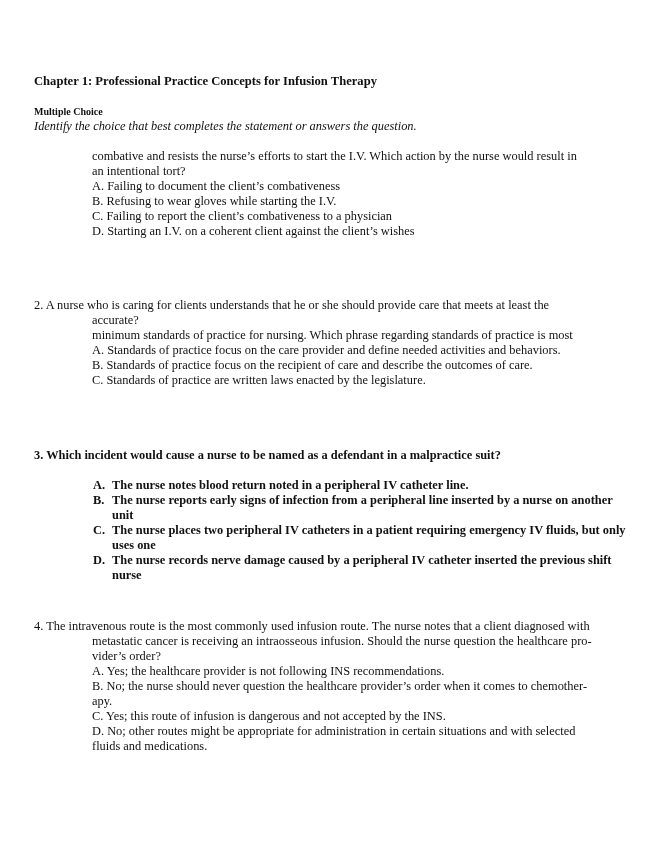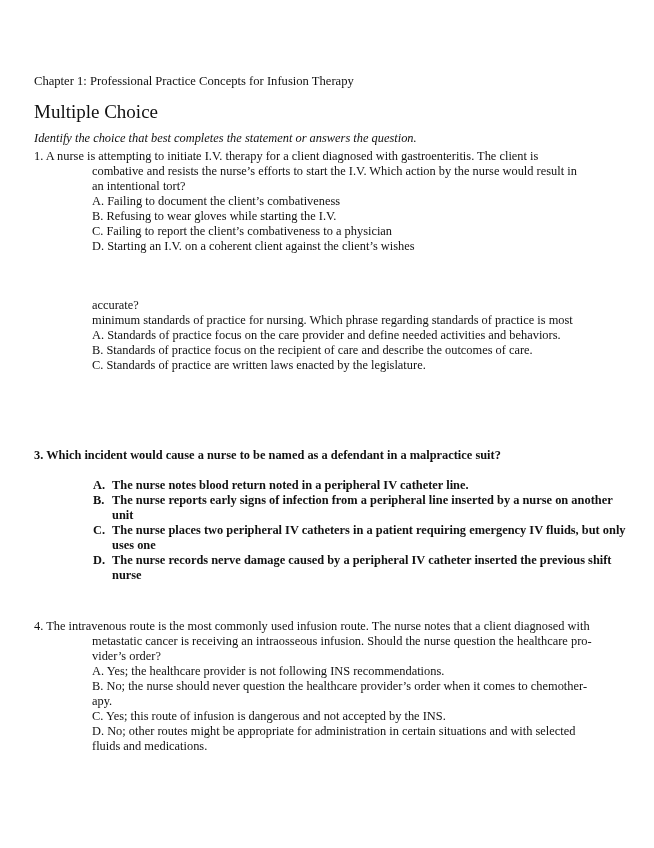--- a/index.html
+++ b/index.html
@@ -3,51 +3,51 @@
 <meta charset="utf-8">
 <style>
   html, body { margin:0; padding:0; background:#ffffff; }
   body {
     width:654px; height:848px; position:relative; overflow:hidden;
     font-family:"Liberation Serif", "DejaVu Serif", serif;
     color:#111111; font-size:12.4px; line-height:15px;
   }
   .page { position:absolute; left:0; top:0; width:654px; height:848px; }
   .abs { position:absolute; white-space:nowrap; }
-  .title { font-weight:normal; font-size:12.6px;text-align:center; }
-  .section { font-weight:normal; font-size:19px; }
-  .instr { font-style:italic;margin-top:12px; }
+  .title { font-weight:bold; font-size:12.6px;text-align:center; }
+  .section { font-weight:bold; font-size:10px; }
+  .instr { font-style:italic; }
   .q { position:absolute; left:34px; width:600px; }
   .stem-line { display:block; white-space:nowrap; }
   .stem-cont { padding-left:58px; }
   .opt { display:block; white-space:nowrap; padding-left:58px; }
   .q3opt { display:block; position:relative; padding-left:78px; white-space:nowrap; }
   .q3opt .letter { position:absolute; left:59px; }
   .q3opt .cont { display:block; }
 </style>
 </head>
 <body>
 
 <div class="page">
 
   <div class="abs title" style="left:34px; top:74px;">Chapter 1: Professional Practice Concepts for Infusion Therapy</div>
   <div class="abs section" style="left:34px; top:104px;">Multiple Choice</div>
   <div class="abs instr" style="left:34px; top:119px;">Identify the choice that best completes the statement or answers the question.</div>
 
   <div class="q" style="top:149px;">
-    <span class="stem-line">1. A nurse is attempting to initiate I.V. therapy for a client diagnosed with gastroenteritis. The client is</span>
     <span class="stem-line stem-cont">combative and resists the nurse’s efforts to start the I.V. Which action by the nurse would result in</span>
     <span class="stem-line stem-cont">an intentional tort?</span>
     <span class="opt">A. Failing to document the client’s combativeness</span>
     <span class="opt">B. Refusing to wear gloves while starting the I.V.</span>
     <span class="opt">C. Failing to report the client’s combativeness to a physician</span>
     <span class="opt">D. Starting an I.V. on a coherent client against the client’s wishes</span>
   </div>
 
   <div class="q" style="top:298px;">
+    <span class="stem-line">2. A nurse who is caring for clients understands that he or she should provide care that meets at least the</span>
     <span class="stem-line stem-cont">accurate?</span>
     <span class="stem-line stem-cont">minimum standards of practice for nursing. Which phrase regarding standards of practice is most</span>
     <span class="opt">A. Standards of practice focus on the care provider and define needed activities and behaviors.</span>
     <span class="opt">B. Standards of practice focus on the recipient of care and describe the outcomes of care.</span>
     <span class="opt">C. Standards of practice are written laws enacted by the legislature.</span>
   </div>
 
   <div class="q" style="top:448px;font-weight:bold;">
     <span class="stem-line">3. Which incident would cause a nurse to be named as a defendant in a malpractice suit?</span>
     <span class="stem-line" style="height:15px;"></span>

